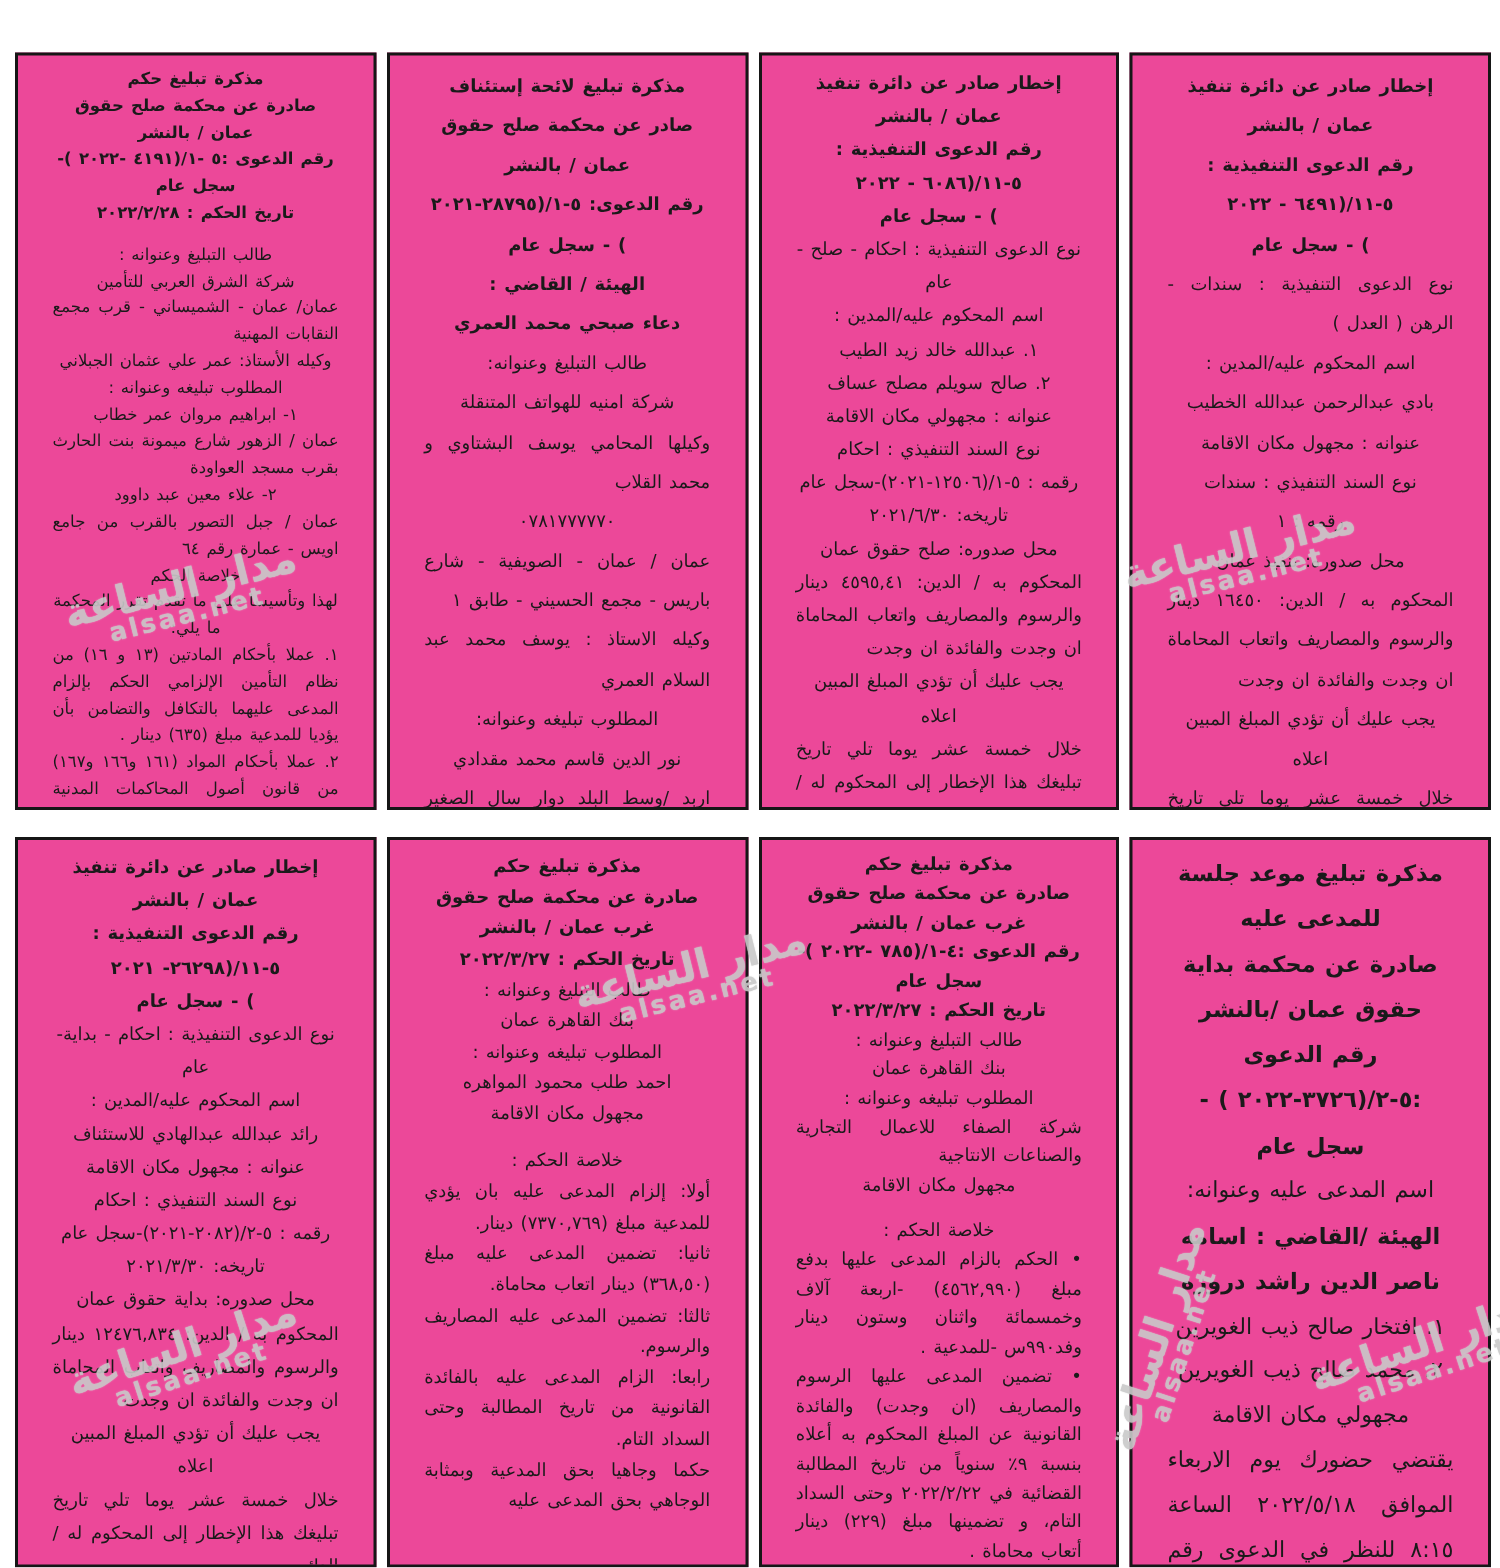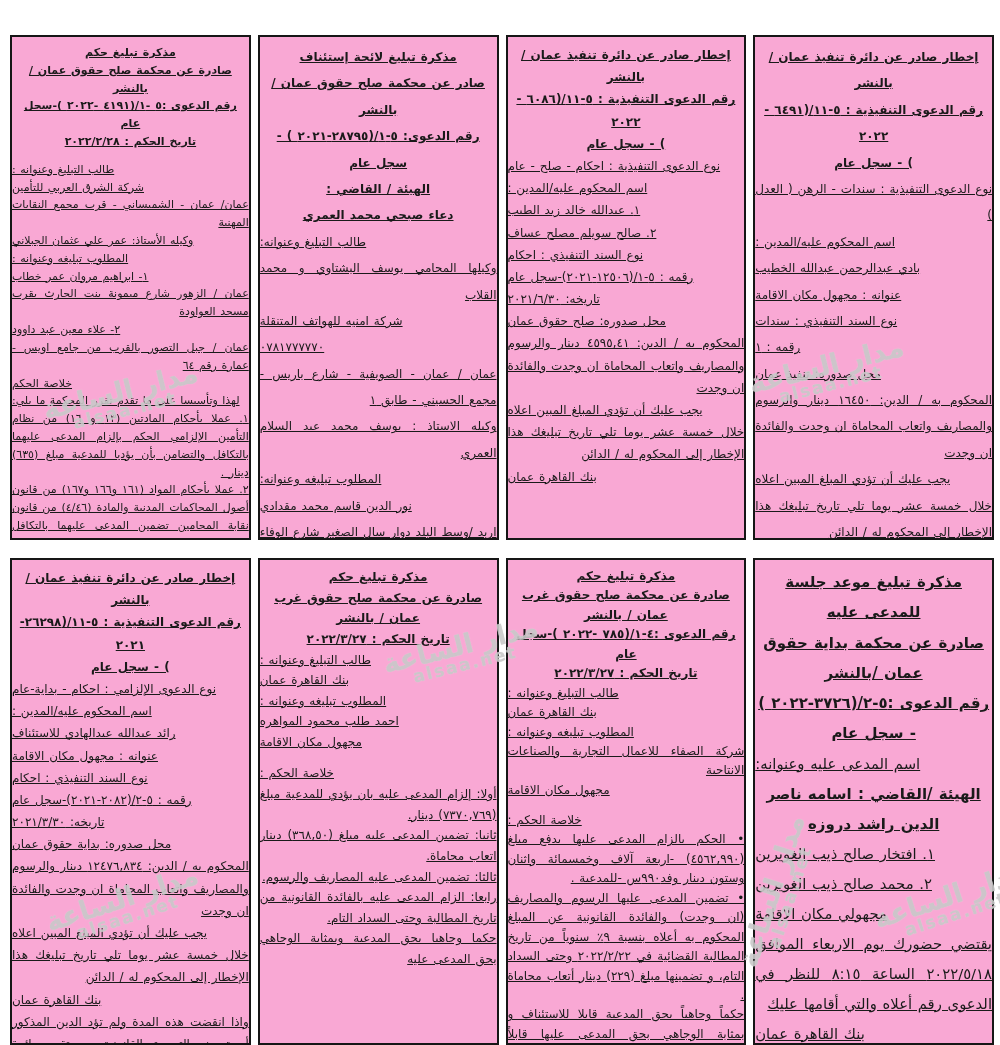--- a/index.html
+++ b/index.html
@@ -8,35 +8,35 @@
     overflow:hidden;direction:rtl;
     font-family:"DejaVu Sans","Liberation Sans",sans-serif;
     color:#1a1a1a;
   }
   .grid{
     position:absolute;top:35px;right:6px;left:10px;
     display:grid;grid-template-columns:repeat(4,1fr);
     grid-template-rows:505px 487px;gap:18px 7px;
   }
   .notice{
-    border:2.5px solid #161616;background:#f9a8d4;
-    padding:7px 0;overflow:hidden;box-sizing:border-box;text-decoration:underline;
+    border:2.5px solid #161616;background:#ec4899;
+    padding:7px 23px;overflow:hidden;box-sizing:border-box;
   }
   .fs11{font-size:11px}
   .fs12{font-size:12px}
   .fs15{font-size:14.8px}
   .lh16{line-height:1.62}
   .lh17{line-height:1.72}
   .lh18{line-height:1.85}
   .lh2{line-height:2.02}
   .lh22{line-height:2.2}
   .hsm .n-line.h{font-size:15px}
   .n-line{word-spacing:1px}
   .n-line.h{font-weight:700;text-align:center}
-  .n-line.r{text-align:left}
+  .n-line.r{text-align:center}
   .n-line.j{text-align:justify;text-align-last:right;-moz-text-align-last:right}
   .n-line.sp{height:0.9em}
   .wm-layer{position:absolute;inset:0;z-index:5;pointer-events:none}
   .wm{
     position:absolute;text-align:center;color:#c9c9c9;opacity:.9;
     white-space:nowrap;font-weight:700;pointer-events:none;
     text-shadow:0 0 1px #d6d6d6;
   }
   .wm .wm1{font-size:27px;letter-spacing:1px}
   .wm .wm2{font-size:17px;letter-spacing:2px;margin-top:-6px}
@@ -62,38 +62,39 @@
         <div class="n-line j">خلال خمسة عشر يوما تلي تاريخ تبليغك هذا الإخطار إلى المحكوم له / الدائن</div>
       </article>
     <article class="notice fs12 lh18">
         <div class="n-line h">إخطار صادر عن دائرة تنفيذ عمان  / بالنشر</div>
         <div class="n-line h">رقم الدعوى التنفيذية : ٥-١١/(٦٠٨٦ - ٢٠٢٢</div>
         <div class="n-line h">) - سجل عام</div>
         <div class="n-line r">نوع الدعوى التنفيذية : احكام - صلح - عام</div>
         <div class="n-line r">اسم المحكوم عليه/المدين :</div>
         <div class="n-line r">١. عبدالله خالد زيد الطيب</div>
         <div class="n-line r">٢. صالح سويلم مصلح عساف</div>
+        <div class="n-line r">عنوانه :  مجهولي مكان الاقامة</div>
         <div class="n-line r">نوع السند التنفيذي : احكام</div>
         <div class="n-line r">رقمه : ٥-١/(١٢٥٠٦-٢٠٢١)-سجل عام</div>
         <div class="n-line r">تاريخه: ٢٠٢١/٦/٣٠</div>
         <div class="n-line r">محل صدوره: صلح  حقوق عمان</div>
         <div class="n-line j">المحكوم به / الدين: ٤٥٩٥,٤١ دينار والرسوم والمصاريف واتعاب المحاماة ان وجدت والفائدة ان وجدت</div>
         <div class="n-line r">يجب عليك أن تؤدي المبلغ المبين اعلاه</div>
         <div class="n-line j">خلال خمسة عشر يوما تلي تاريخ تبليغك هذا الإخطار إلى المحكوم له / الدائن</div>
         <div class="n-line r">بنك القاهرة عمان</div>
       </article>
     <article class="notice fs12 lh22">
         <div class="n-line h">مذكرة تبليغ لائحة إستئناف</div>
         <div class="n-line h">صادر عن محكمة صلح حقوق عمان / بالنشر</div>
         <div class="n-line h">رقم الدعوى: ٥-١/(٢٨٧٩٥-٢٠٢١ ) - سجل عام</div>
         <div class="n-line h">الهيئة / القاضي :</div>
         <div class="n-line h">دعاء صبحي محمد العمري</div>
         <div class="n-line r">طالب التبليغ وعنوانه:</div>
+        <div class="n-line r">شركة امنيه للهواتف المتنقلة</div>
         <div class="n-line j">وكيلها المحامي يوسف البشتاوي و محمد القلاب</div>
-        <div class="n-line r">شركة امنيه للهواتف المتنقلة</div>
         <div class="n-line r">٠٧٨١٧٧٧٧٧٠</div>
         <div class="n-line j">عمان / عمان - الصويفية - شارع باريس - مجمع الحسيني - طابق ١</div>
         <div class="n-line j">وكيله الاستاذ : يوسف محمد عبد السلام العمري</div>
         <div class="n-line r">المطلوب تبليغه وعنوانه:</div>
         <div class="n-line r">نور الدين قاسم محمد مقدادي</div>
         <div class="n-line j">اربد /وسط البلد دوار سال الصغير شارع الوفاء بالقرب من مسجد ابو هريرة</div>
       </article>
     <article class="notice fs11 lh16">
         <div class="n-line h">مذكرة تبليغ حكم</div>
         <div class="n-line h">صادرة عن محكمة صلح حقوق عمان / بالنشر</div>
@@ -157,21 +158,21 @@
         <div class="n-line j">أولا: إلزام المدعى عليه بان يؤدي للمدعية مبلغ (٧٣٧٠,٧٦٩) دينار.</div>
         <div class="n-line j">ثانيا:  تضمين المدعى عليه مبلغ (٣٦٨,٥٠) دينار اتعاب محاماة.</div>
         <div class="n-line j">ثالثا:  تضمين المدعى عليه المصاريف والرسوم.</div>
         <div class="n-line j">رابعا:  الزام المدعى عليه بالفائدة القانونية من تاريخ المطالبة وحتى السداد التام.</div>
         <div class="n-line j">حكما وجاهيا بحق المدعية وبمثابة الوجاهي بحق المدعى عليه</div>
       </article>
     <article class="notice fs12 lh18">
         <div class="n-line h">إخطار صادر عن دائرة تنفيذ عمان  / بالنشر</div>
         <div class="n-line h">رقم الدعوى التنفيذية : ٥-١١/(٢٦٢٩٨- ٢٠٢١</div>
         <div class="n-line h">) - سجل عام</div>
-        <div class="n-line r">نوع الدعوى الإلزامي : احكام - بداية-عام</div>
+        <div class="n-line r">نوع الدعوى التنفيذية : احكام - بداية-عام</div>
         <div class="n-line r">اسم المحكوم عليه/المدين :</div>
         <div class="n-line r">رائد عبدالله عبدالهادي للاستئناف</div>
         <div class="n-line r">عنوانه :  مجهول مكان الاقامة</div>
         <div class="n-line r">نوع السند التنفيذي : احكام</div>
         <div class="n-line r">رقمه : ٥-٢/(٢٠٨٢-٢٠٢١)-سجل عام</div>
         <div class="n-line r">تاريخه: ٢٠٢١/٣/٣٠</div>
         <div class="n-line r">محل صدوره: بداية حقوق عمان</div>
         <div class="n-line j">المحكوم به / الدين: ١٢٤٧٦,٨٣٤ دينار والرسوم والمصاريف واتعاب المحاماة ان وجدت والفائدة ان وجدت</div>
         <div class="n-line r">يجب عليك أن تؤدي المبلغ المبين اعلاه</div>
         <div class="n-line j">خلال خمسة عشر يوما تلي تاريخ تبليغك هذا الإخطار إلى المحكوم له / الدائن</div>

